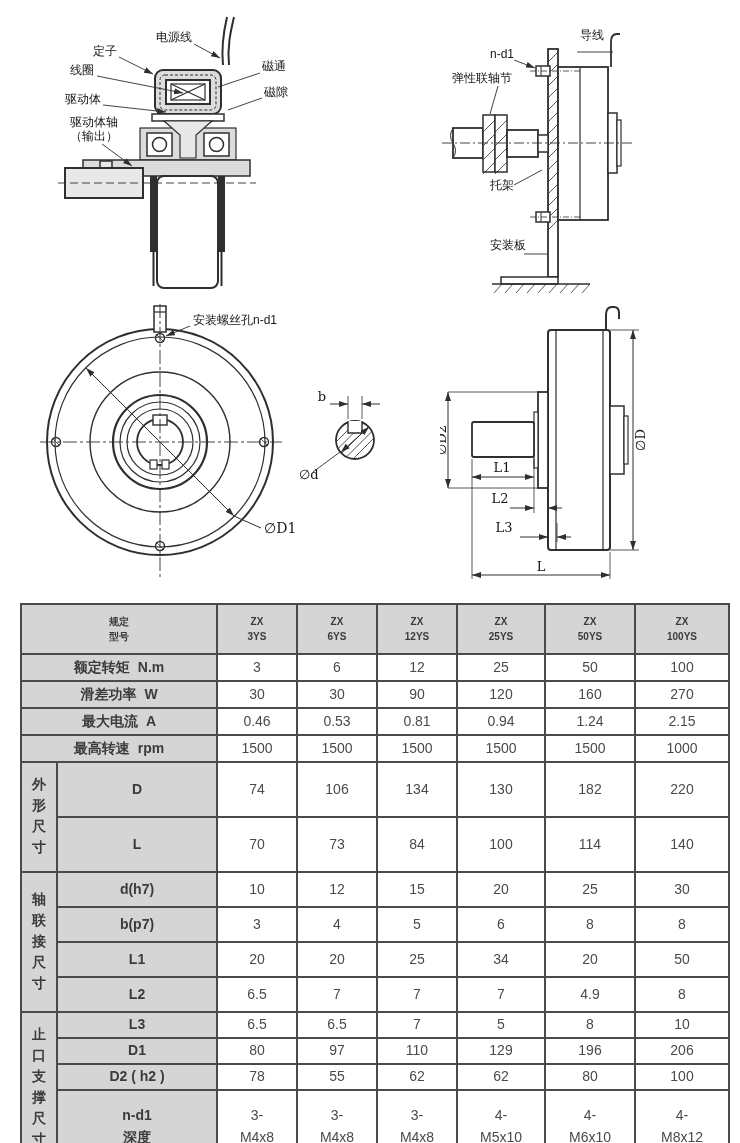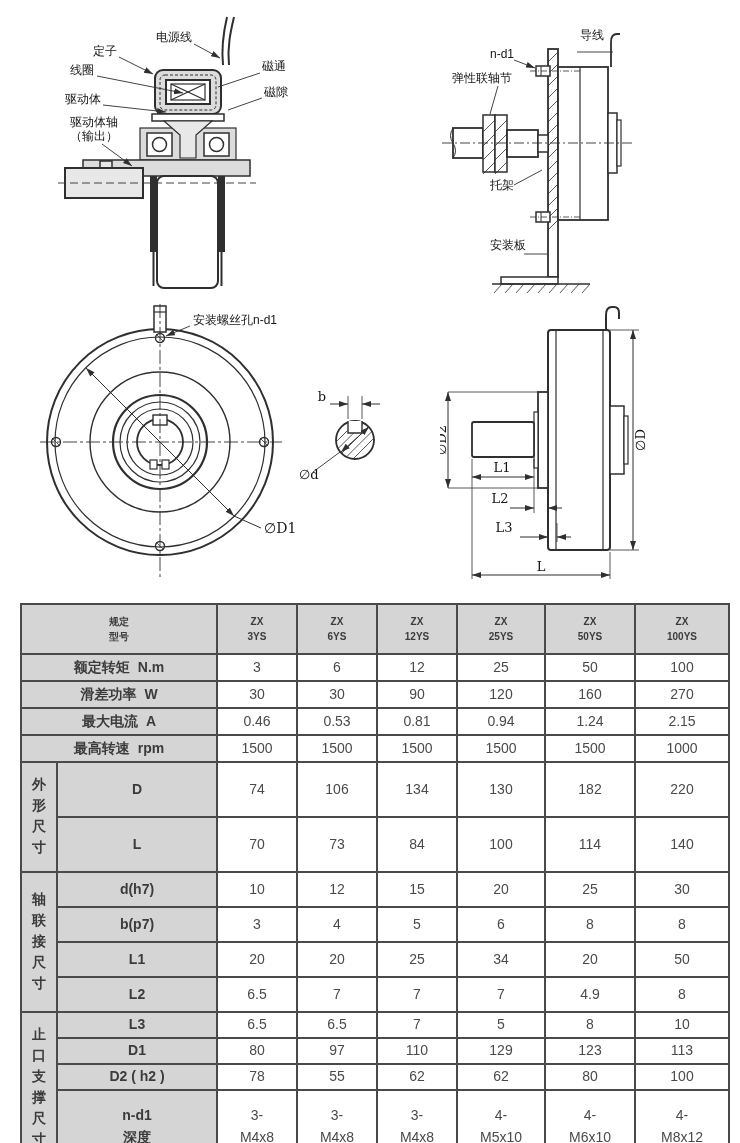--- a/index.html
+++ b/index.html
@@ -457,22 +457,22 @@
         <td>5</td>
         <td>8</td>
         <td>10</td>
       </tr>
       <tr class="h28">
         <td class="lab">D1</td>
         <td>80</td>
         <td>97</td>
         <td>110</td>
         <td>129</td>
-        <td>123</td>
-        <td>113</td>
+        <td>196</td>
+        <td>206</td>
       </tr>
       <tr class="h28">
         <td class="lab">D2 ( h2 )</td>
         <td>78</td>
         <td>55</td>
         <td>62</td>
         <td>62</td>
         <td>80</td>
         <td>100</td>
       </tr>

